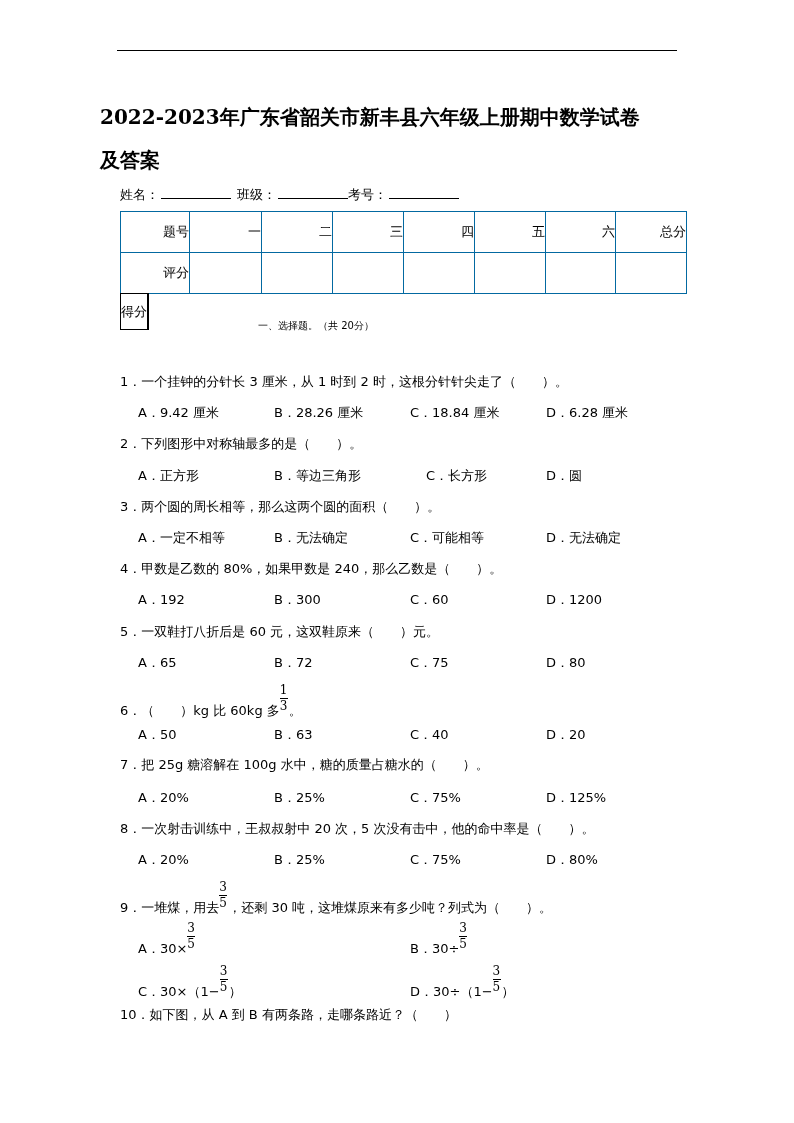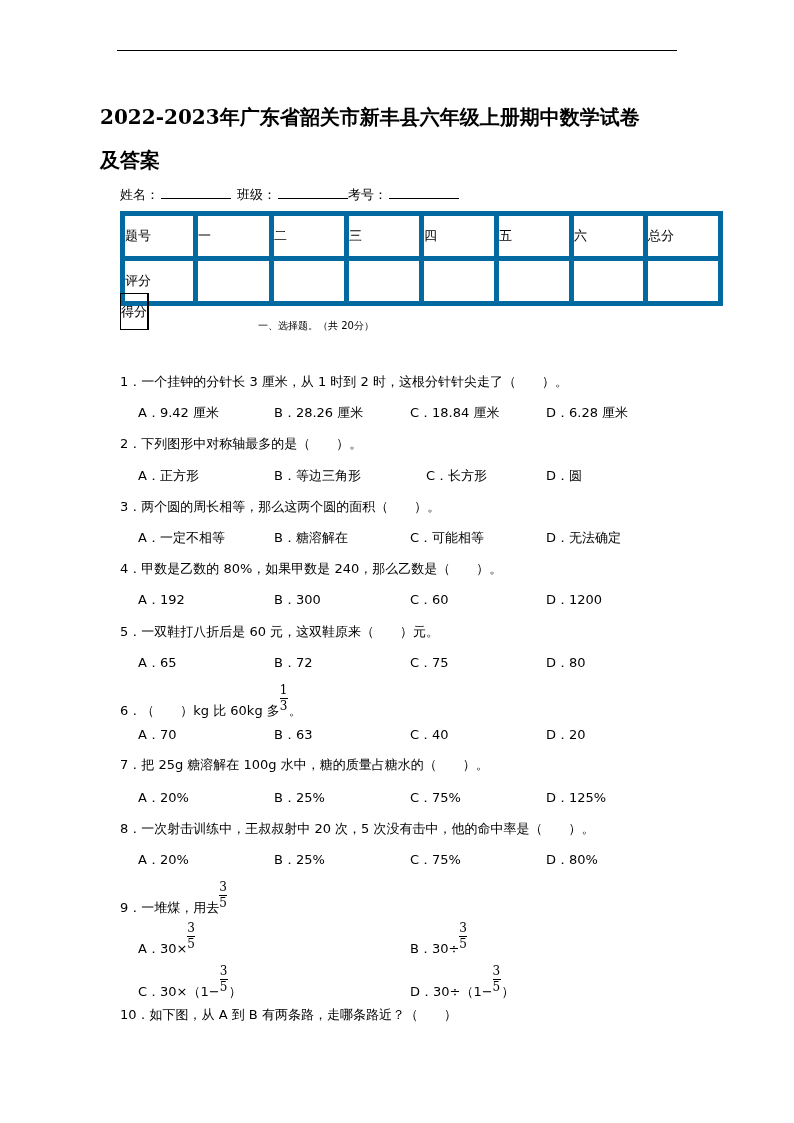--- a/index.html
+++ b/index.html
@@ -12,21 +12,21 @@
   .title {
     position: absolute; left: 100px; width: 594px; text-align: left;
     font-family: "DejaVu Serif", "Liberation Serif", serif;
     font-weight: bold; font-size: 20px; letter-spacing: 0px;
   }
   .title.l1 { top: 104px; }
   .title.l2 { top: 147px; }
   .info { position: absolute; left: 120px; top: 186px; font-size: 13px; display: flex; align-items: baseline; }
   .info .blank { display: inline-block; border-bottom: 1px solid #000; height: 12px; margin: 0 4px 0 2px; }
   table.score { position: absolute; left: 120px; top: 211px; border-collapse: collapse; font-size: 13px; }
-  table.score td { border: 5px solid #0369a1; text-align: left; padding: 0; height: 40px; }
+  table.score td { border: 1px solid #0369a1; text-align: right; padding: 0; height: 40px; }
   table.review { position: absolute; left: 120px; top: 293px; border-collapse: collapse; font-size: 13px; }
   table.review td { border: 1px solid #000; text-align: center; padding: 0; height: 35px; }
   .section { position: absolute; left: 258px; top: 319px; font-size: 10px; }
   .q { position: absolute; left: 120px; font-size: 13px; white-space: nowrap; }
   .opts { position: absolute; left: 138px; font-size: 13px; white-space: nowrap; }
   .opt { position: absolute; top: 0; white-space: nowrap; }
   .frac { display: inline-block; position: relative; width: 9px; height: 14px; vertical-align: baseline; }
   .frac .num { position: absolute; left: 0; top: -18px; font-size: 12px; font-family: "DejaVu Serif", serif; }
   .frac .bar { position: absolute; left: 0; top: -3px; width: 8px; border-top: 1px solid #000; }
   .frac .den { position: absolute; left: 0; top: -2px; font-size: 12px; font-family: "DejaVu Serif", serif; }
@@ -96,21 +96,21 @@
 <div class="opts" style="top:467px">
   <span class="opt" style="left:0">A．正方形</span>
   <span class="opt" style="left:136px">B．等边三角形</span>
   <span class="opt" style="left:288px">C．长方形</span>
   <span class="opt" style="left:408px">D．圆</span>
 </div>
 
 <div class="q" style="top:498px">3．两个圆的周长相等，那么这两个圆的面积（　　）。</div>
 <div class="opts" style="top:529px">
   <span class="opt" style="left:0">A．一定不相等</span>
-  <span class="opt" style="left:136px">B．糖溶解在</span>
+  <span class="opt" style="left:136px">B．无法确定</span>
   <span class="opt" style="left:272px">C．可能相等</span>
   <span class="opt" style="left:408px">D．无法确定</span>
 </div>
 
 <div class="q" style="top:560px">4．甲数是乙数的 80%，如果甲数是 240，那么乙数是（　　）。</div>
 <div class="opts" style="top:591px">
   <span class="opt" style="left:0">A．192</span>
   <span class="opt" style="left:136px">B．300</span>
   <span class="opt" style="left:272px">C．60</span>
   <span class="opt" style="left:408px">D．1200</span>
@@ -121,21 +121,21 @@
   <span class="opt" style="left:0">A．65</span>
   <span class="opt" style="left:136px">B．72</span>
   <span class="opt" style="left:272px">C．75</span>
   <span class="opt" style="left:408px">D．80</span>
 </div>
 
 <div class="q" style="top:701px">
   <span>6．（　　）kg 比 60kg 多</span><span class="frac"><span class="num">1</span><span class="bar"></span><span class="den">3</span></span><span>。</span>
 </div>
 <div class="opts" style="top:726px">
-  <span class="opt" style="left:0">A．70</span>
+  <span class="opt" style="left:0">A．50</span>
   <span class="opt" style="left:136px">B．63</span>
   <span class="opt" style="left:272px">C．40</span>
   <span class="opt" style="left:408px">D．20</span>
 </div>
 
 <div class="q" style="top:756px">7．把 25g 糖溶解在 100g 水中，糖的质量占糖水的（　　）。</div>
 <div class="opts" style="top:789px">
   <span class="opt" style="left:0">A．20%</span>
   <span class="opt" style="left:136px">B．25%</span>
   <span class="opt" style="left:272px">C．75%</span>
@@ -144,21 +144,21 @@
 
 <div class="q" style="top:820px">8．一次射击训练中，王叔叔射中 20 次，5 次没有击中，他的命中率是（　　）。</div>
 <div class="opts" style="top:851px">
   <span class="opt" style="left:0">A．20%</span>
   <span class="opt" style="left:136px">B．25%</span>
   <span class="opt" style="left:272px">C．75%</span>
   <span class="opt" style="left:408px">D．80%</span>
 </div>
 
 <div class="q" style="top:898px">
-  <span>9．一堆煤，用去</span><span class="frac"><span class="num">3</span><span class="bar"></span><span class="den">5</span></span>
+  <span>9．一堆煤，用去</span><span class="frac"><span class="num">3</span><span class="bar"></span><span class="den">5</span></span><span>，还剩 30 吨，这堆煤原来有多少吨？列式为（　　）。</span>
 </div>
 <div class="opts" style="top:939px">
   <span class="opt" style="left:0"><span>A．30×</span><span class="frac"><span class="num">3</span><span class="bar"></span><span class="den">5</span></span></span>
   <span class="opt" style="left:272px"><span>B．30÷</span><span class="frac"><span class="num">3</span><span class="bar"></span><span class="den">5</span></span></span>
 </div>
 <div class="opts" style="top:982px">
   <span class="opt" style="left:0"><span>C．30×（1−</span><span class="frac"><span class="num">3</span><span class="bar"></span><span class="den">5</span></span><span>）</span></span>
   <span class="opt" style="left:272px"><span>D．30÷（1−</span><span class="frac"><span class="num">3</span><span class="bar"></span><span class="den">5</span></span><span>）</span></span>
 </div>
 

